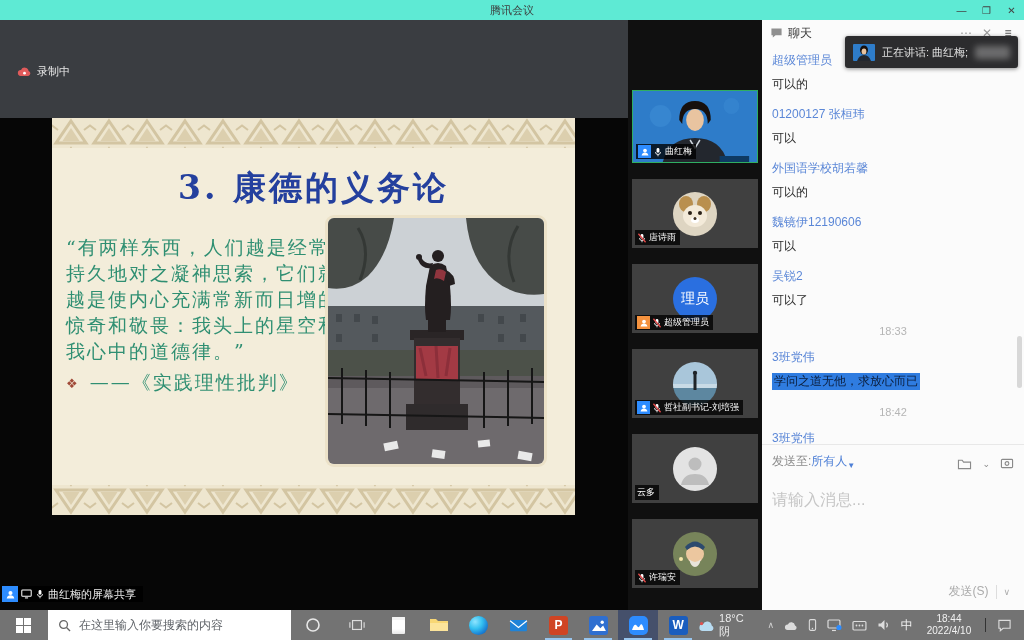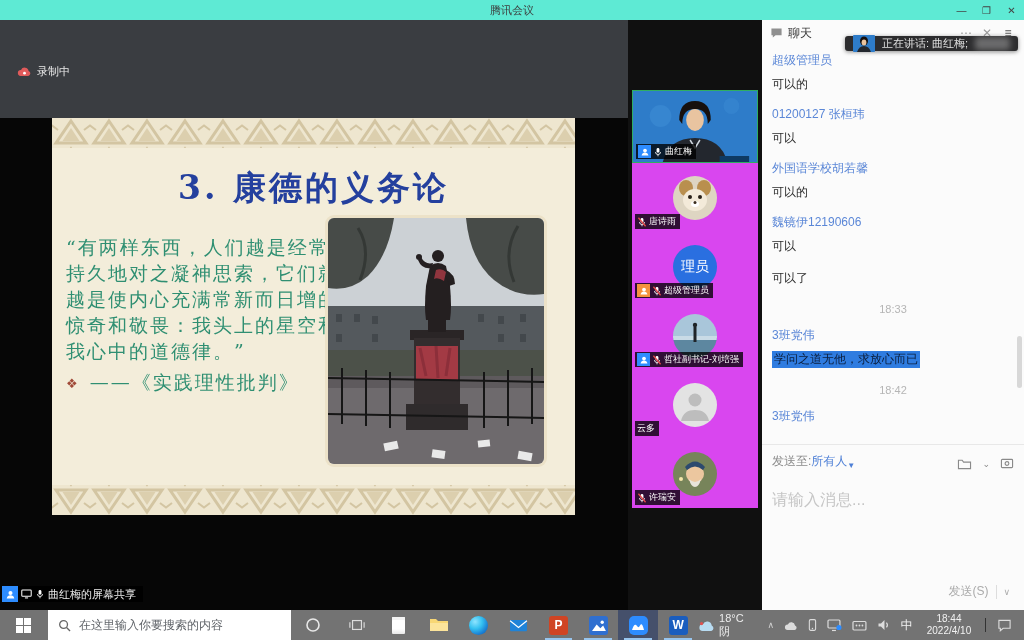--- a/index.html
+++ b/index.html
@@ -37,21 +37,21 @@
 
   
   .share-label{position:absolute;left:2px;top:586px;display:flex;align-items:center;z-index:4;}
   .host-chip{width:16px;height:16px;background:#2d8cff;display:flex;align-items:center;justify-content:center;}
   .share-tag{background:#000;color:#ececec;font-size:11px;height:16px;display:flex;
              align-items:center;gap:3px;padding:0 7px 0 3px;}
 
   
   .pstrip{position:absolute;left:628px;top:20px;width:134px;height:590px;background:#101010;}
   .tiles{position:absolute;top:70px;left:4px;width:126px;}
-  .tile{position:relative;height:69px;margin-bottom:0;background:#d946ef;}
+  .tile{position:relative;height:69px;margin-bottom:16px;background:#404040;}
   .tile.video{height:73px;border:1px solid #2fae62;box-sizing:border-box;}
   .tile-av-wrap{position:absolute;inset:0;display:flex;align-items:center;justify-content:center;overflow:hidden;}
   .avatar-circle{width:44px;height:44px;border-radius:50%;display:flex;align-items:center;justify-content:center;}
   .text-av{background:#2a6fe0;color:#fff;font-size:14px;}
   .tile-label{position:absolute;left:3px;bottom:3px;display:flex;align-items:center;gap:2px;
               background:rgba(0,0,0,.78);padding:1px 4px 1px 2px;max-width:116px;}
   .tile-name{color:#fff;font-size:9px;white-space:nowrap;overflow:hidden;text-overflow:ellipsis;}
   .pbadge{width:13px;height:13px;flex:none;display:flex;align-items:center;justify-content:center;}
   .pbadge.host{background:#2d8cff;} .pbadge.admin{background:#f5923e;}
 
@@ -72,21 +72,21 @@
   .chat-foot{flex:none;height:166px;border-top:1px solid #e8e8e8;padding:8px 10px;position:relative;box-sizing:border-box;}
   .sendto{display:flex;align-items:flex-end;font-size:12px;color:#8a8a8a;}
   .sendto .val{color:#4d7fd6;} .sendto .caret{color:#4d7fd6;font-size:8px;}
   .f-icons{margin-left:auto;display:flex;align-items:center;gap:10px;color:#8a8a8a;font-size:9px;}
   .input-ph{margin-top:20px;font-size:16px;color:#c6c6c6;}
   .send-row{position:absolute;right:8px;bottom:8px;display:flex;align-items:center;color:#ababab;font-size:12px;}
   .send-btn{padding:2px 8px;}
   .send-caret{border-left:1px solid #ddd;padding:2px 6px;font-size:9px;color:#ababab;}
 
   
-  .toast{position:absolute;left:845px;top:36px;width:173px;height:15px;background:#2c2c2e;
+  .toast{position:absolute;left:845px;top:36px;width:173px;height:32px;background:#2c2c2e;
          border-radius:3px;display:flex;align-items:center;gap:7px;padding:0 8px;z-index:6;
          box-shadow:0 1px 4px rgba(0,0,0,.45);box-sizing:border-box;}
   .toast-av{width:22px;height:17px;flex:none;overflow:hidden;border-radius:1px;}
   .toast-text{color:#e0e0e0;font-size:11px;white-space:nowrap;}
   .blur-blob{width:38px;height:13px;background:rgba(205,205,205,.4);filter:blur(3px);border-radius:2px;}
 
   
   .taskbar{position:absolute;left:0;top:610px;width:1024px;height:30px;background:#737373;
            display:flex;align-items:stretch;}
   .tb-btn{width:44px;display:flex;align-items:center;justify-content:center;}
@@ -403,20 +403,21 @@
         </div>
         <div class="msg">
           <div class="msg-name">外国语学校胡若馨</div>
           <div><span class="msg-text">可以的</span></div>
         </div>
         <div class="msg">
           <div class="msg-name">魏镜伊12190606</div>
           <div><span class="msg-text">可以</span></div>
         </div>
         <div class="msg">
+          <div class="msg-name">吴锐2</div>
           <div><span class="msg-text">可以了</span></div>
         </div>
         <div class="msg-time">18:33</div>
         <div class="msg">
           <div class="msg-name">3班党伟</div>
           <div><span class="msg-text hl">学问之道无他，求放心而已</span></div>
         </div>
         <div class="msg-time">18:42</div>
         <div class="msg">
           <div class="msg-name">3班党伟</div>

